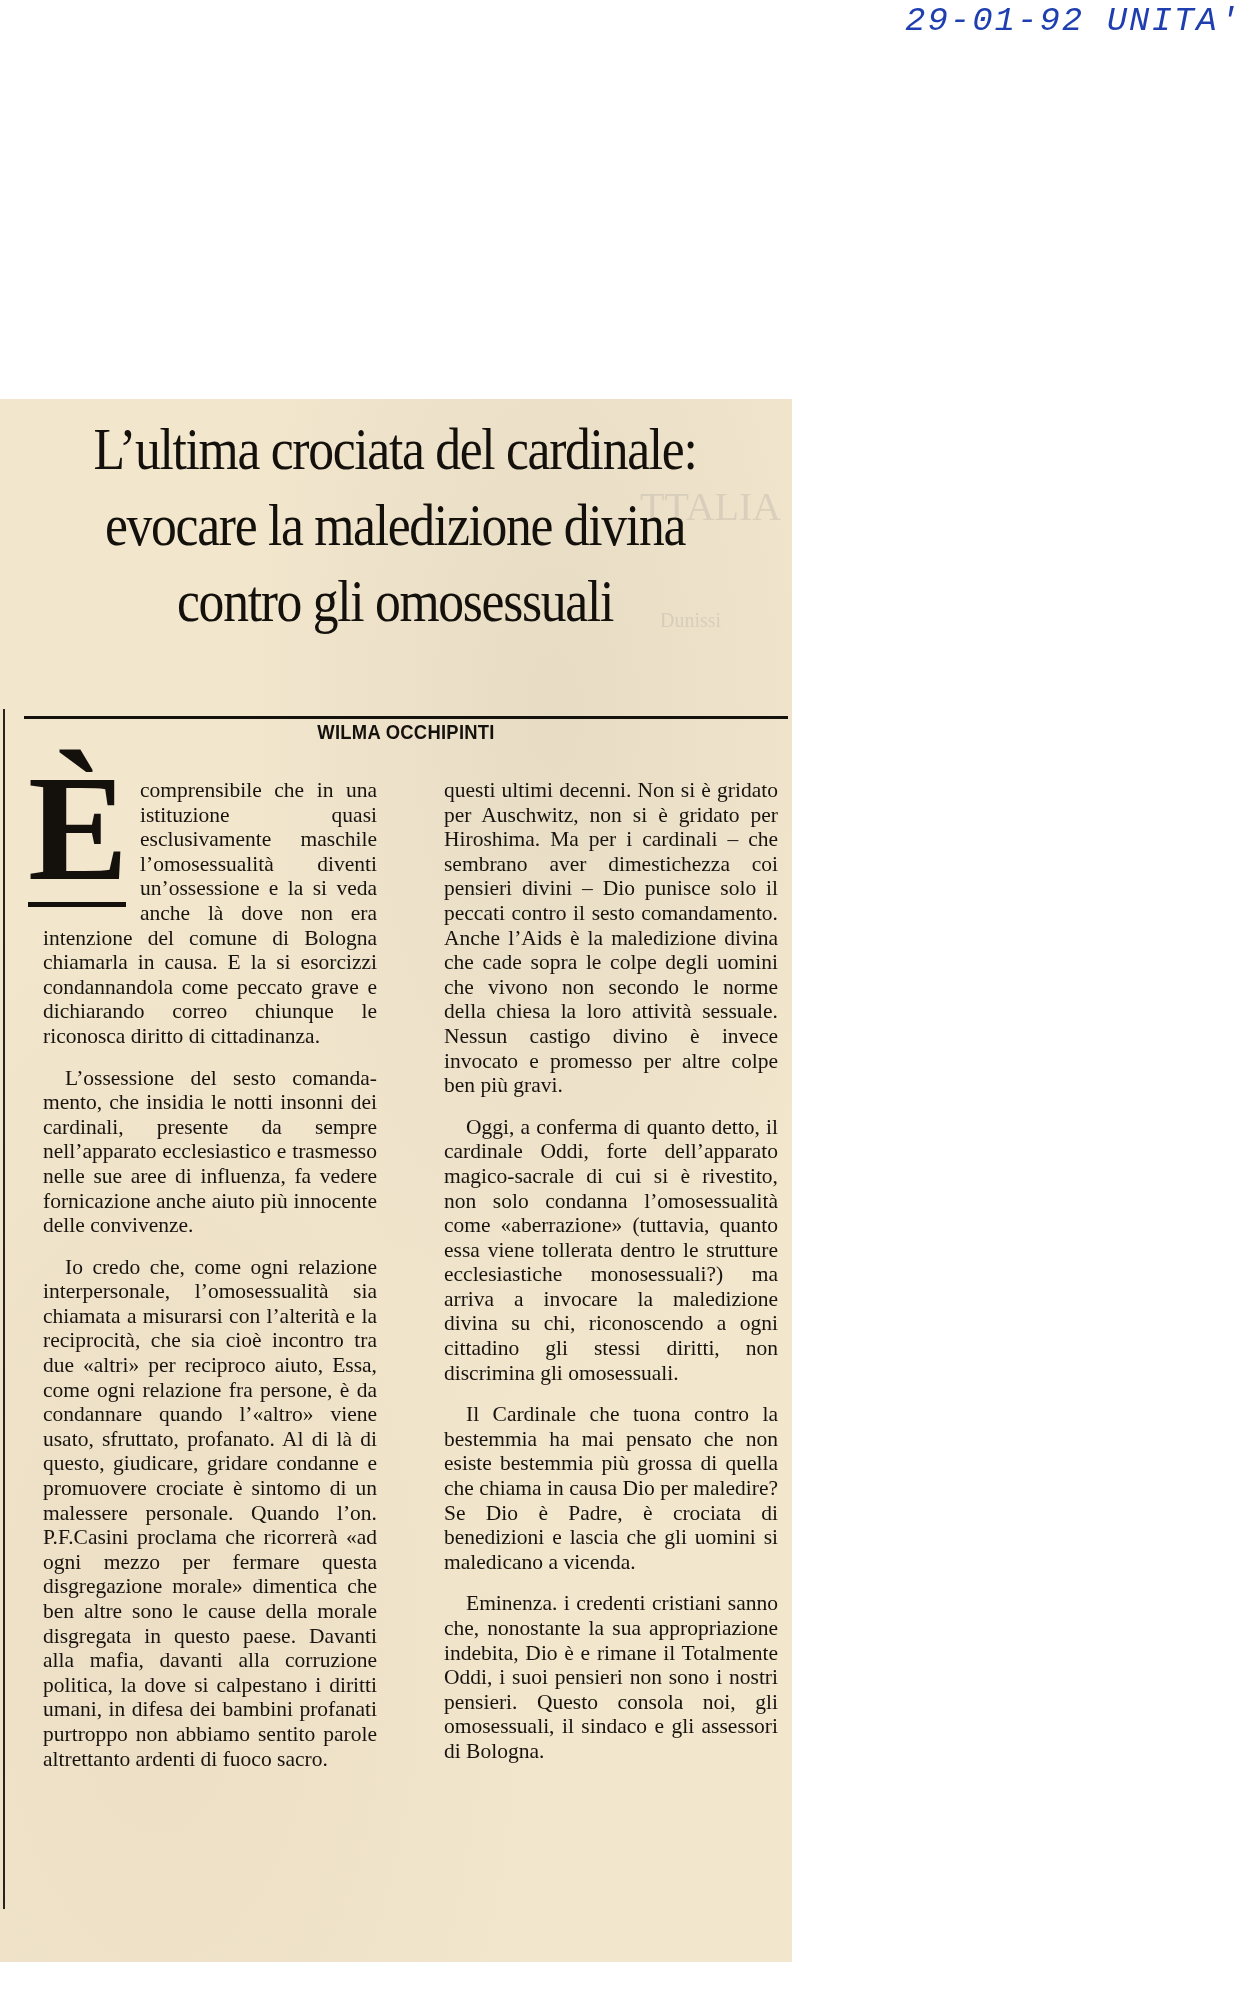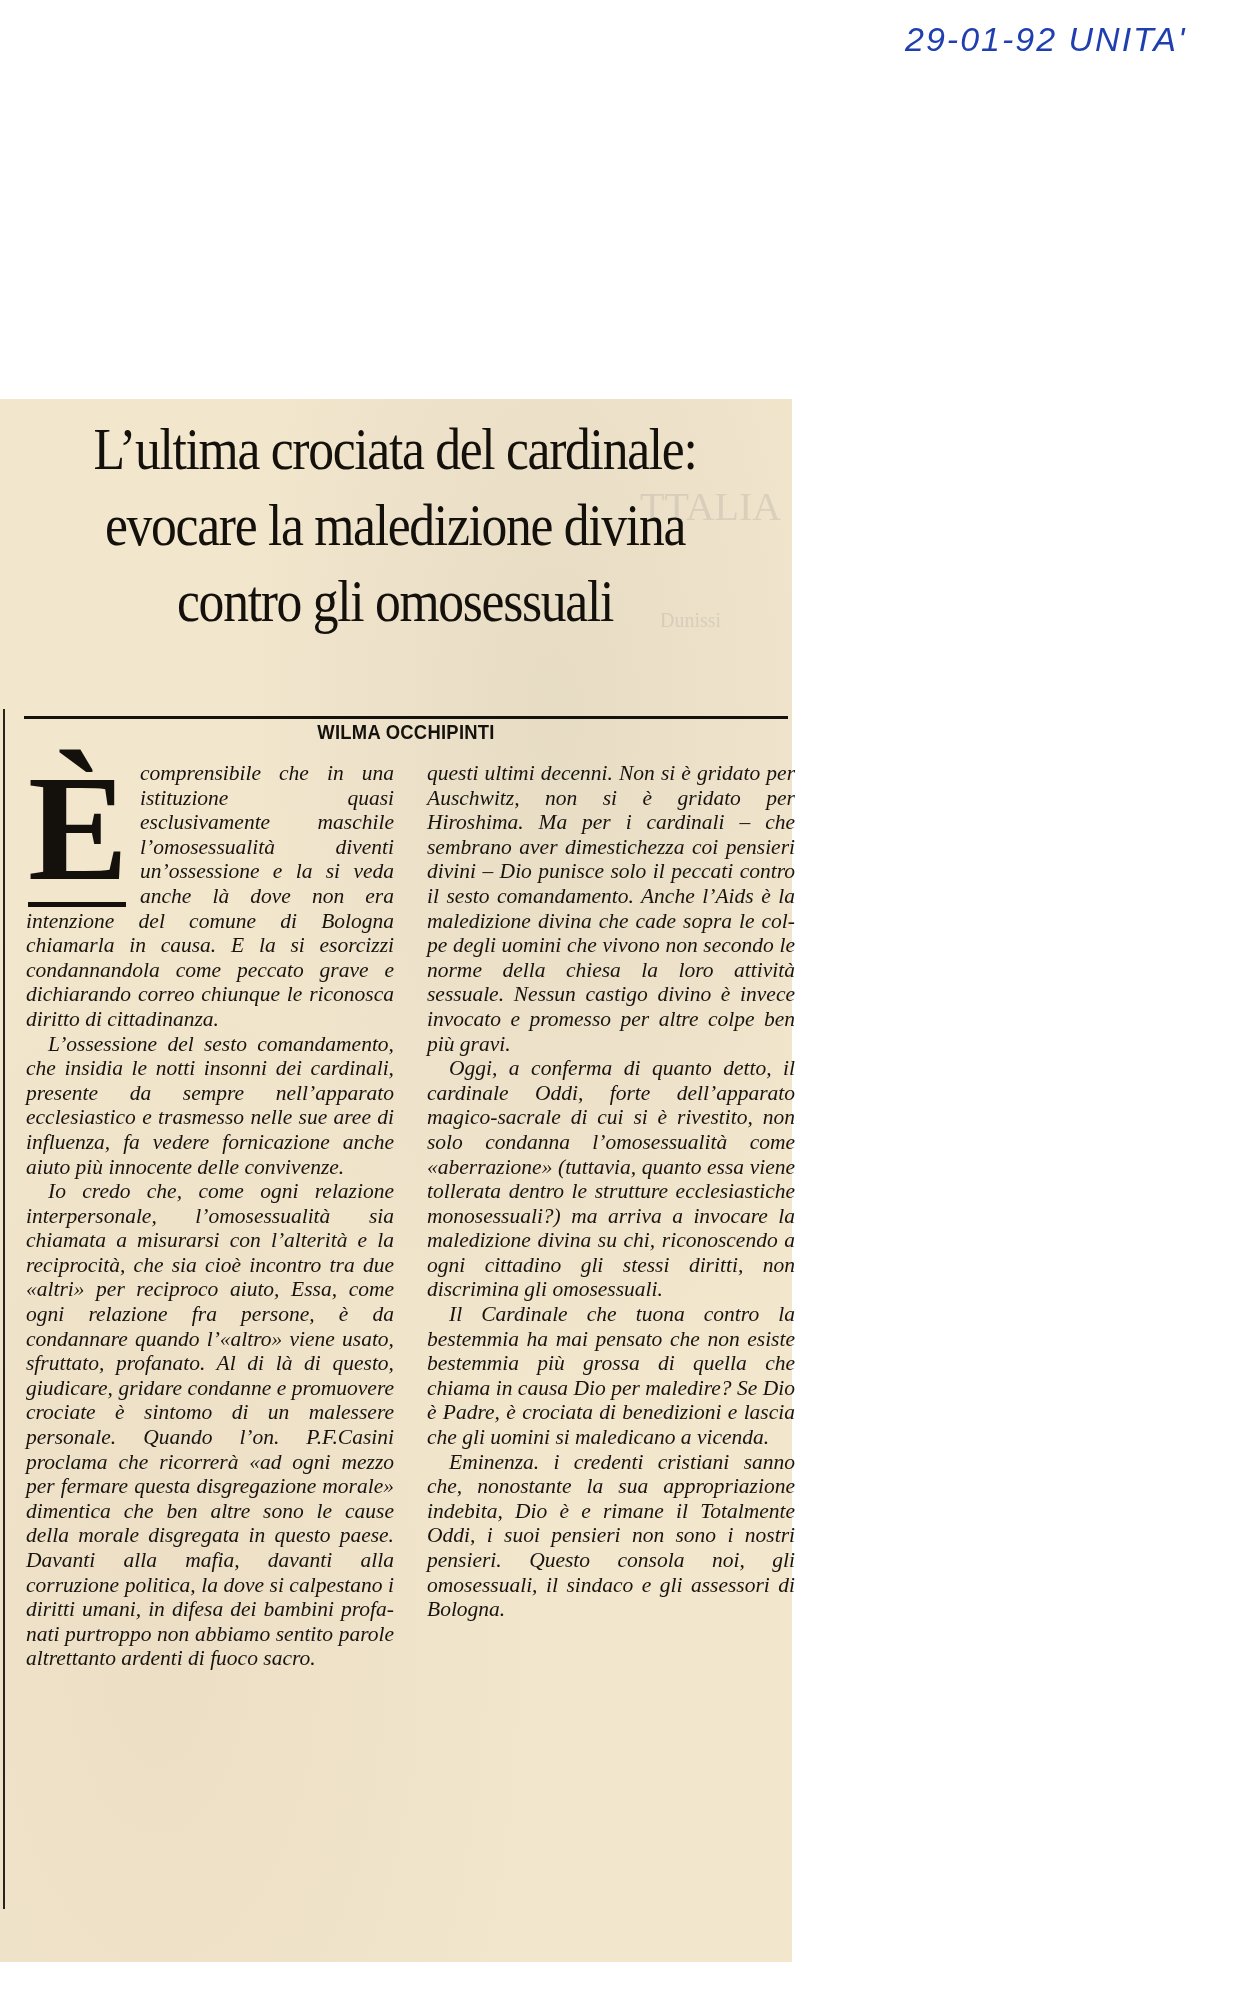--- a/index.html
+++ b/index.html
@@ -1,19 +1,19 @@
 <!DOCTYPE html>
 <html><head>
 <meta charset="utf-8">
 <style>
   html, body { margin:0; padding:0; }
   body { width:1255px; height:1991px; background:#ffffff; position:relative; overflow:hidden; }
   .annot {
     position:absolute; left:905px; top:2px; color:#1f3fb0;
-    font-family:Liberation Sans, sans-serif; font-size:34px; font-style:italic; letter-spacing:2px;margin-top:18px;
+    font-family:Liberation Mono, monospace; font-size:34px; font-style:italic; letter-spacing:2px;
   }
   .clip {
     position:absolute; left:0; top:399px; width:792px; height:1563px;
     background:#f2e6cd;
     background-image:
       radial-gradient(ellipse at 70% 20%, rgba(210,200,180,0.35) 0, rgba(0,0,0,0) 40%),
       radial-gradient(ellipse at 20% 80%, rgba(220,205,180,0.30) 0, rgba(0,0,0,0) 45%);
   }
   .leftrule { position:absolute; left:3px; top:310px; width:2px; height:1200px; background:#2a231c; }
   .headline {
@@ -29,21 +29,21 @@
     font-family:"Liberation Sans", sans-serif; font-weight:bold; font-size:20px; color:#15110d;
     letter-spacing:0.3px; transform:scaleX(0.92);
   }
   .col {
     position:absolute; top:362px; width:368px;
     font-family:"Liberation Serif", serif; font-size:21.5px; line-height:24.6px; color:#18130e;
     text-align:justify; hyphens:manual;
   }
   .col.left { left:26px; }
   .col.right { left:427px; }
-  .col p { margin:0; text-indent:22px;font-style:italic; }
+  .col p { margin:17px; text-indent:22px; }
   .col p.first { text-indent:0; }
   .dropcap {
     float:left; width:100px; height:150px; margin:-6px 14px 0 0; position:relative;
   }
   .dropcap .letter {
     font-family:"Liberation Serif", serif; font-size:150px; line-height:150px; color:#14100c;
     position:absolute; left:2px; top:-2px; font-weight:bold;
   }
   .dropcap .bar { position:absolute; left:2px; top:147px; width:98px; height:5px; background:#14100c; }
   .ghost { position:absolute; color:rgba(120,120,130,0.18); font-family:"Liberation Serif", serif; }

